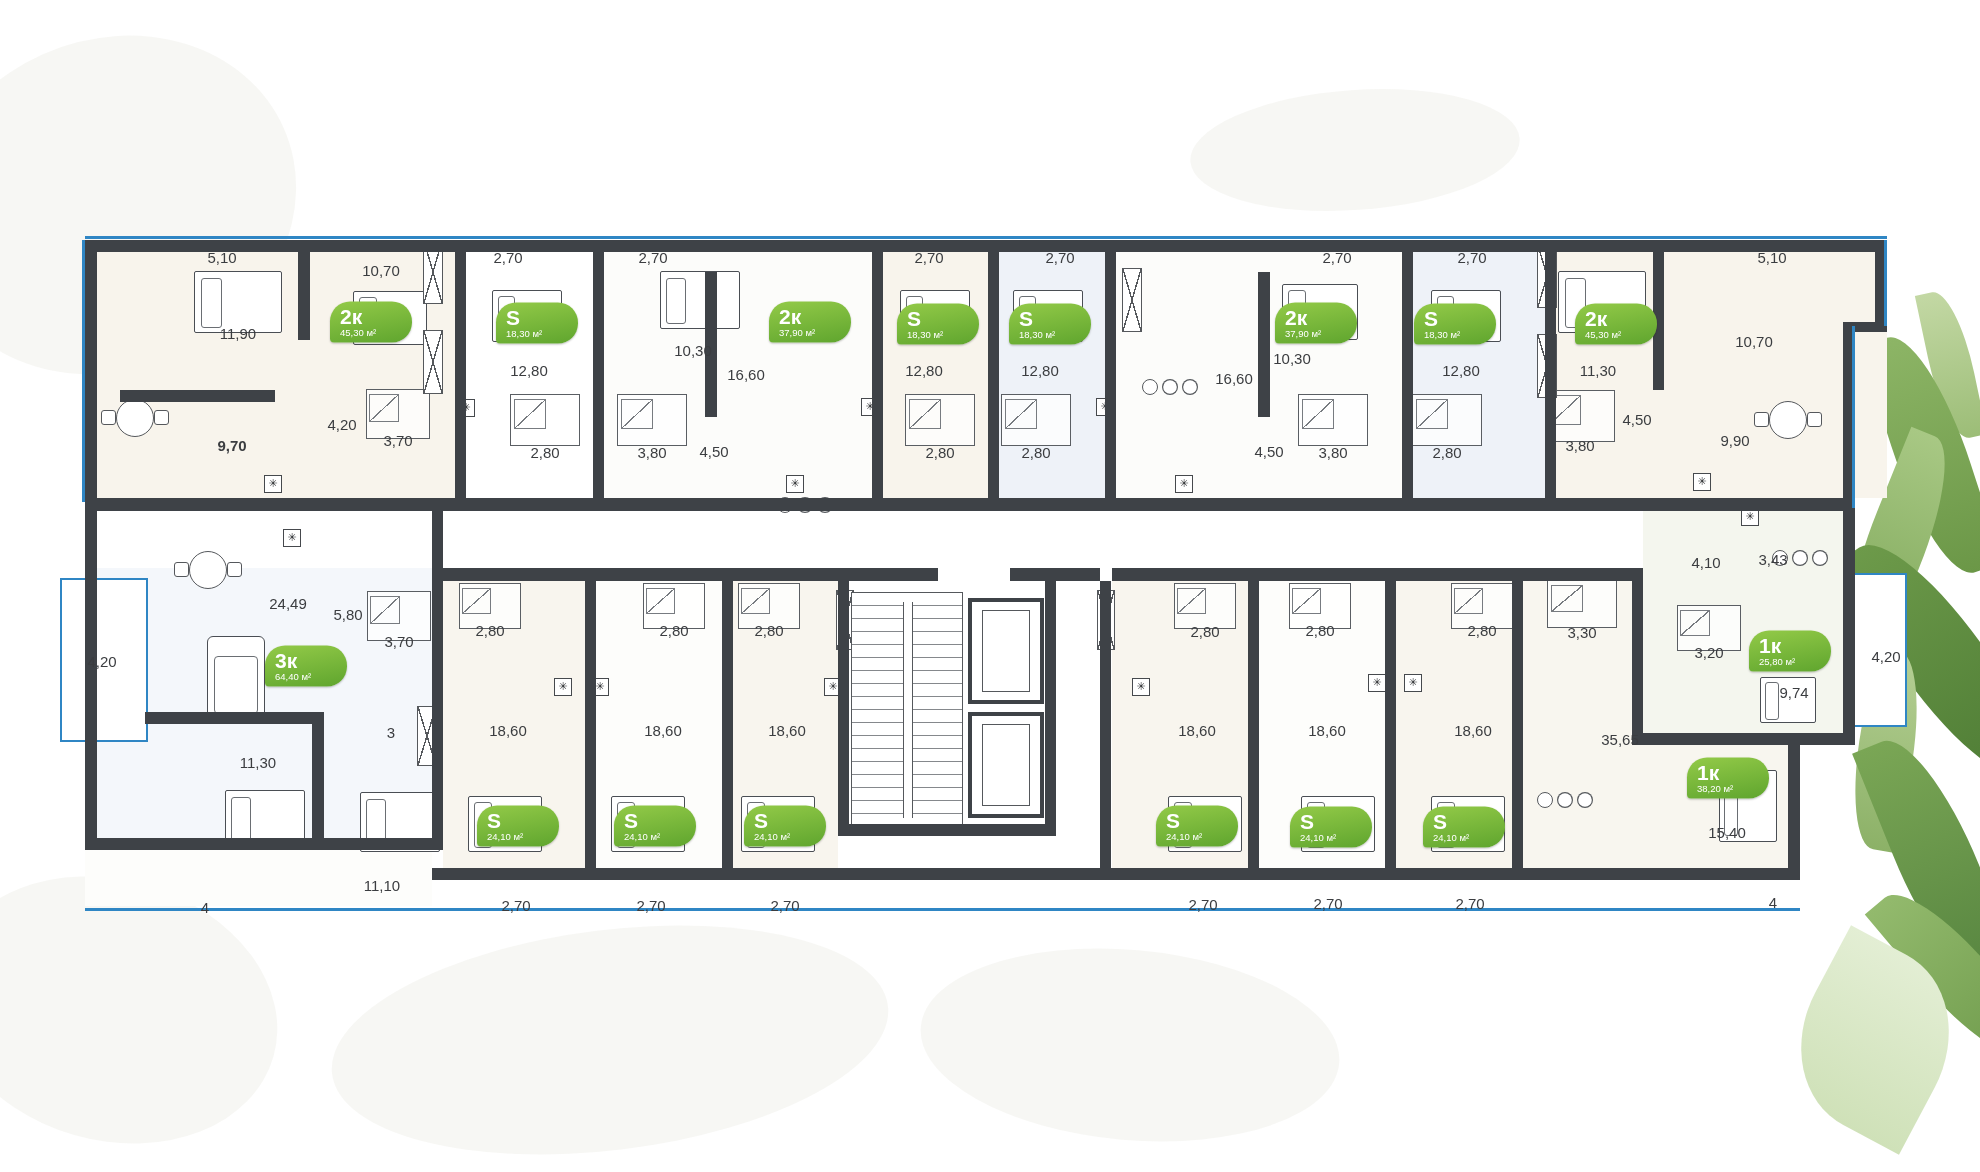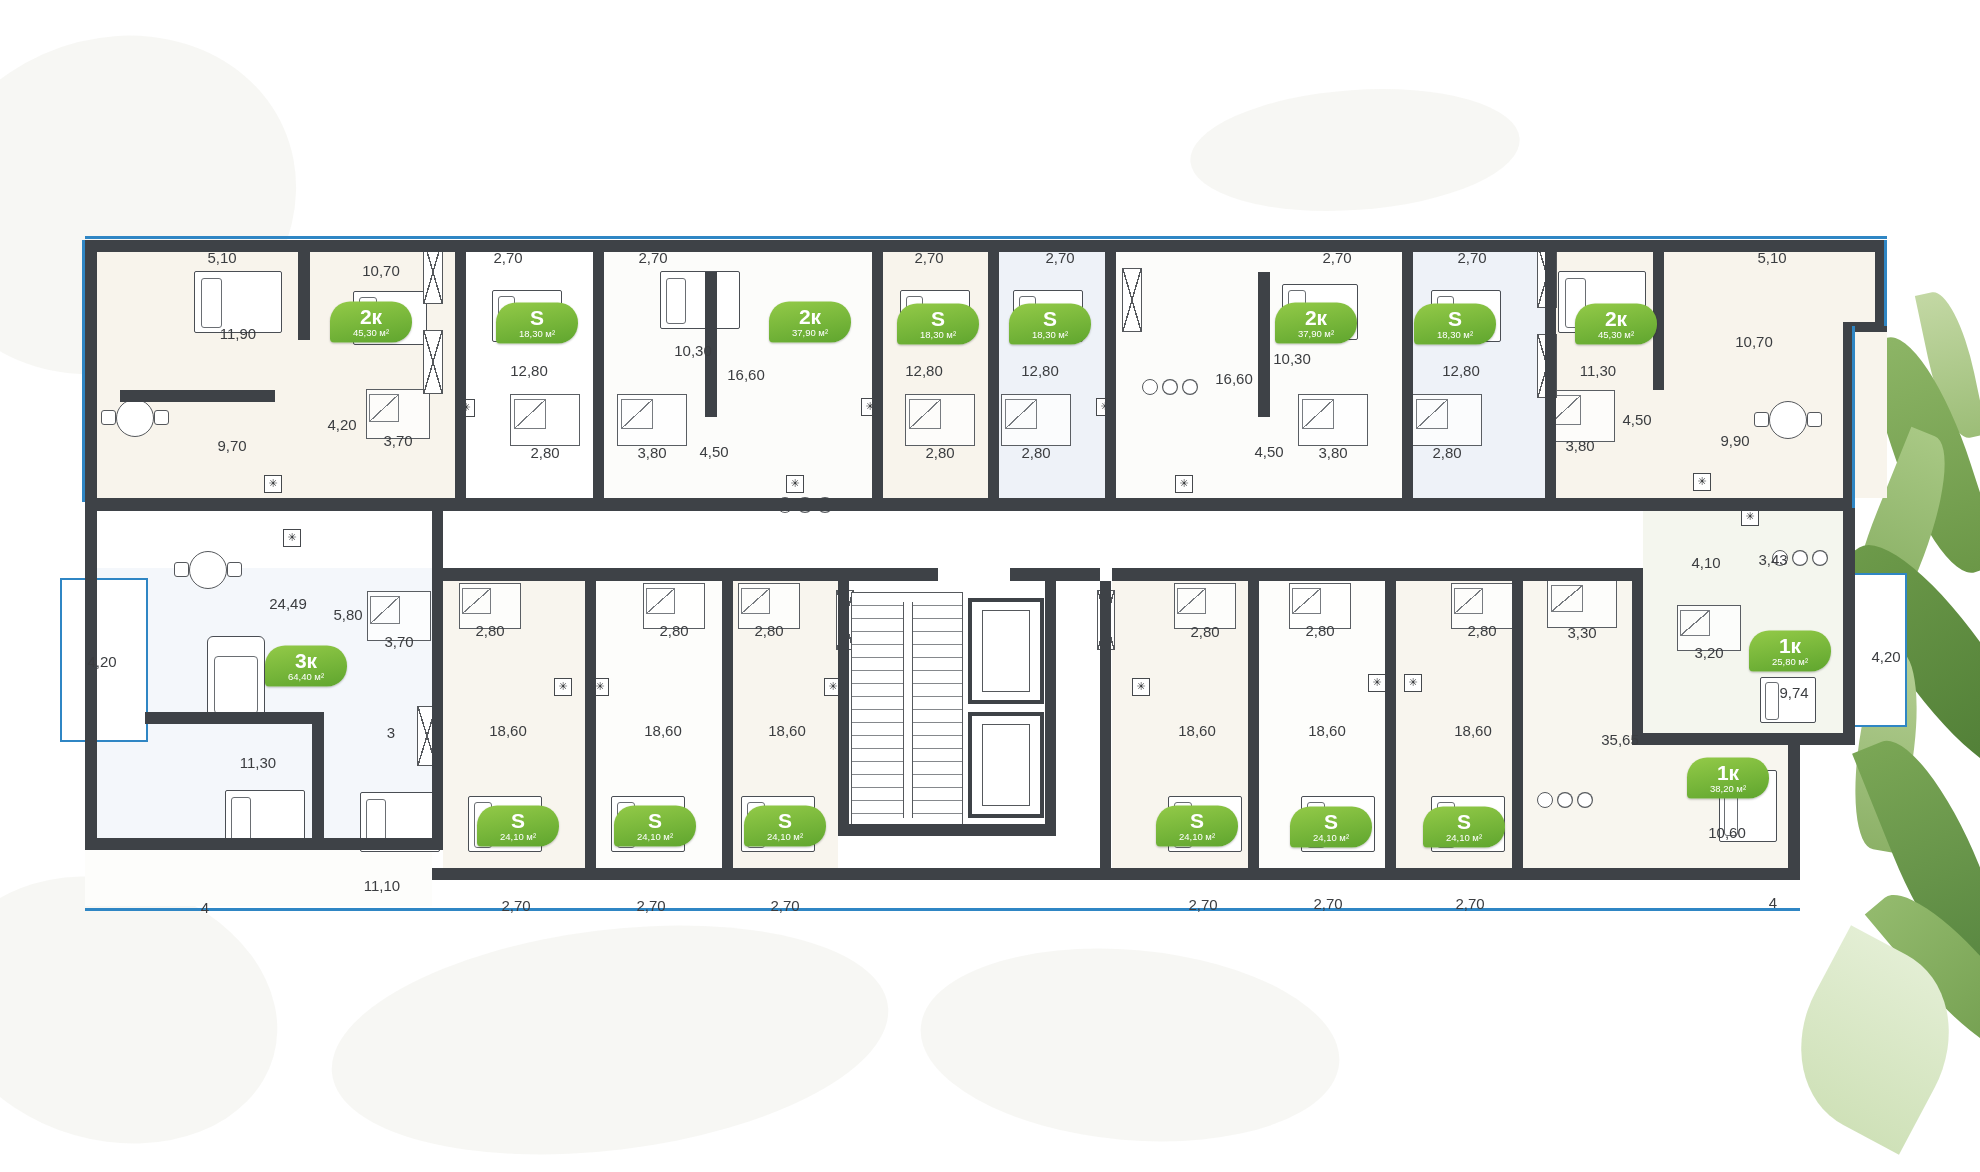--- a/index.html
+++ b/index.html
@@ -8,21 +8,21 @@
   .c{position:absolute;transform:translate(-50%,-50%)}
   
   .sw{position:absolute;border-radius:50%;background:#f2f2ee;opacity:.65}
   .leaf{position:absolute;border-radius:0 58% 0 58%}
   
   .fill{position:absolute}
   .w{position:absolute;background:#3e4247;display:block}
   .blue{position:absolute;background:#2f86c4}
   .balc{position:absolute;border:2px solid #2f86c4;background:#fff;box-sizing:border-box}
   .dim{font-size:15px;color:#3b3d40;white-space:nowrap;z-index:40}
-  .badge{z-index:50;min-width:62px;padding:4px 10px 5px;text-align:center;color:#fff;
+  .badge{z-index:50;min-width:62px;padding:4px 10px 5px;color:#fff;
          background:linear-gradient(170deg,#93ca48,#5fa52e);border-radius:20px 20px 20px 4px;
          box-shadow:0 1px 2px rgba(0,0,0,.25)}
   .badge .bt{display:block;font-size:21px;font-weight:bold;line-height:21px}
   .badge .ba{display:block;font-size:9.5px;line-height:11px}
   .vent{width:16px;height:16px;background:#fff;border:1px solid #46494d;color:#2e3033;
         font-size:11px;line-height:15px;text-align:center;z-index:20}
   .ward{border:1px solid #55585c;background:
         linear-gradient(to top right,transparent calc(50% - .7px),#55585c calc(50% - .7px),#55585c calc(50% + .7px),transparent calc(50% + .7px)),
         linear-gradient(to bottom right,transparent calc(50% - .7px),#55585c calc(50% - .7px),#55585c calc(50% + .7px),transparent calc(50% + .7px)),#fff;
         box-sizing:border-box;z-index:12}
@@ -233,21 +233,21 @@
     <div class="dim c" style="left: 746px; top: 374px;">16,60</div>
     <div class="dim c" style="left: 924px; top: 370px;">12,80</div>
     <div class="dim c" style="left: 1040px; top: 370px;">12,80</div>
     <div class="dim c" style="left: 1234px; top: 378px;">16,60</div>
     <div class="dim c" style="left: 1292px; top: 358px;">10,30</div>
     <div class="dim c" style="left: 1461px; top: 370px;">12,80</div>
     <div class="dim c" style="left: 1598px; top: 370px;">11,30</div>
     <div class="dim c" style="left: 1754px; top: 341px;">10,70</div>
     <div class="dim c" style="left: 342px; top: 424px;">4,20</div>
     <div class="dim c" style="left: 398px; top: 440px;">3,70</div>
-    <div class="dim c" style="left: 232px; top: 445px;">9,70</div>
+    <div class="dim c" style="left: 232px; top: 445px; font-weight: bold;">9,70</div>
     <div class="dim c" style="left: 545px; top: 452px;">2,80</div>
     <div class="dim c" style="left: 652px; top: 452px;">3,80</div>
     <div class="dim c" style="left: 714px; top: 451px;">4,50</div>
     <div class="dim c" style="left: 940px; top: 452px;">2,80</div>
     <div class="dim c" style="left: 1036px; top: 452px;">2,80</div>
     <div class="dim c" style="left: 1269px; top: 451px;">4,50</div>
     <div class="dim c" style="left: 1333px; top: 452px;">3,80</div>
     <div class="dim c" style="left: 1447px; top: 452px;">2,80</div>
     <div class="dim c" style="left: 1580px; top: 445px;">3,80</div>
     <div class="dim c" style="left: 1637px; top: 419px;">4,50</div>
@@ -278,21 +278,21 @@
     <div class="dim c" style="left: 1327px; top: 730px;">18,60</div>
     <div class="dim c" style="left: 1473px; top: 730px;">18,60</div>
     <div class="dim c" style="left: 1203px; top: 904px;">2,70</div>
     <div class="dim c" style="left: 1328px; top: 903px;">2,70</div>
     <div class="dim c" style="left: 1470px; top: 903px;">2,70</div>
     <div class="dim c" style="left: 1582px; top: 632px;">3,30</div>
     <div class="dim c" style="left: 1709px; top: 652px;">3,20</div>
     <div class="dim c" style="left: 1620px; top: 739px;">35,65</div>
     <div class="dim c" style="left: 1794px; top: 692px;">9,74</div>
     <div class="dim c" style="left: 1886px; top: 656px;">4,20</div>
-    <div class="dim c" style="left: 1727px; top: 832px;">10,60</div>
+    <div class="dim c" style="left: 1727px; top: 832px;">15,40</div>
     <div class="dim c" style="left: 1773px; top: 902px;">4</div>
     <div class="badge c" style="left: 371px; top: 322px;">
       <span class="bt">2к</span>
       <span class="ba">45,30 м²</span>
     </div>
     <div class="badge c" style="left: 537px; top: 323px;">
       <span class="bt">S</span>
       <span class="ba">18,30 м²</span>
     </div>
     <div class="badge c" style="left: 810px; top: 322px;">

